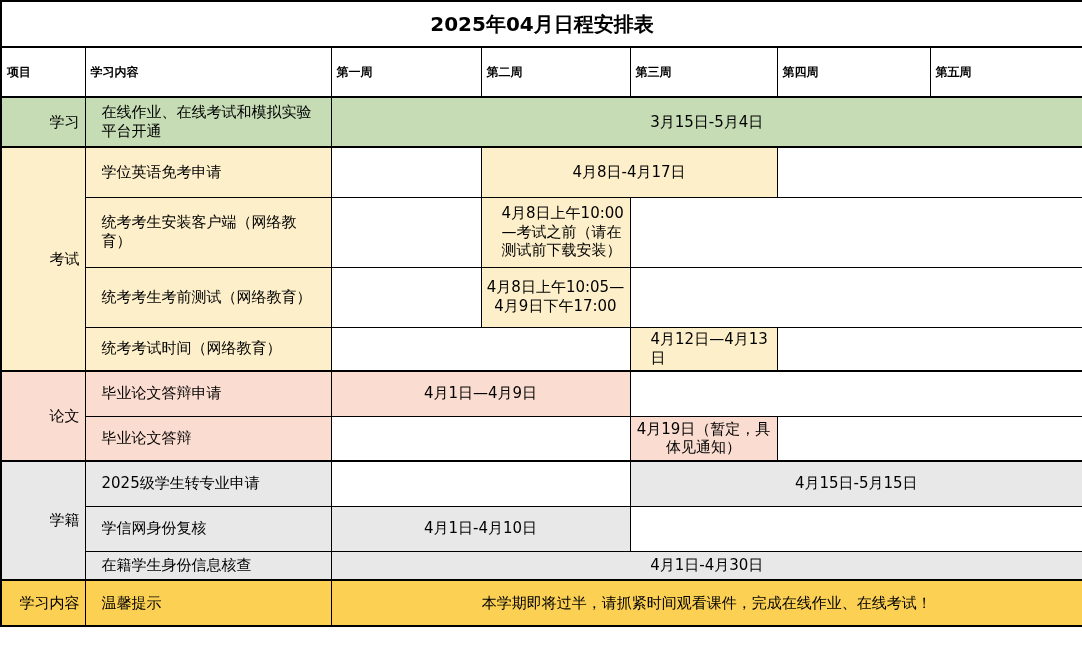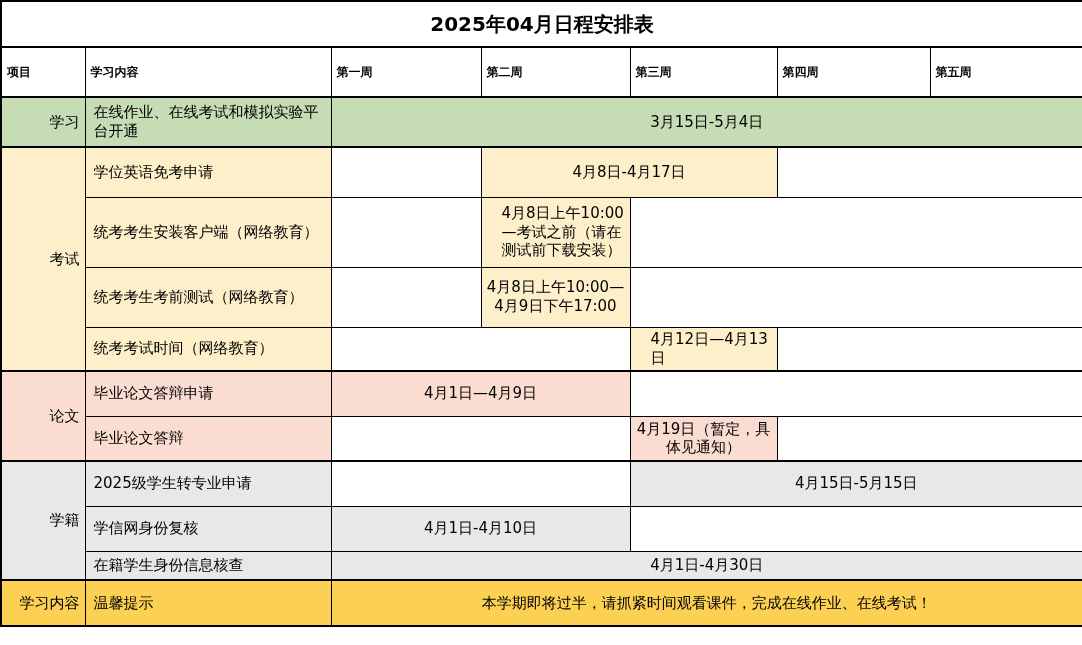--- a/index.html
+++ b/index.html
@@ -28,21 +28,21 @@
     text-align:center;
     border-bottom:2px solid var(--border,#000);
   }
   th{
     font-size:12px;
     font-weight:bold;
     text-align:left;
     border-bottom:2px solid var(--border,#000);
   }
   .cat{text-align:right;margin-left:24px;}
-  .task{text-align:left;padding-left:8px;}
+  .task{text-align:left;padding-left:16px;}
   .sched{text-align:center;}
   .sched.align-left{text-align:left;padding-left:20px;}
   .study{background:var(--study,#c6dcb5);}
   .exam{background:var(--exam,#fdefc9);}
   .thesis{background:var(--thesis,#fadcd0);}
   .enroll{background:var(--enrollment,#e8e8e8);}
   .activity{background:var(--activity,#fcd053);}
   tr.sec > td{border-top:2px solid var(--border,#000);}
 </style>
 </head>
@@ -89,21 +89,21 @@
   </tr>
   <tr style="height:70px">
     <td class="task exam">统考考生安装客户端（网络教育）</td>
     <td></td>
     <td class="sched exam align-left">4月8日上午10:00—考试之前（请在测试前下载安装）</td>
     <td colspan="3"></td>
   </tr>
   <tr style="height:60px">
     <td class="task exam">统考考生考前测试（网络教育）</td>
     <td></td>
-    <td class="sched exam">4月8日上午10:00—4月9日下午17:00</td>
+    <td class="sched exam">4月8日上午10:05—4月9日下午17:00</td>
     <td colspan="3"></td>
   </tr>
   <tr style="height:44px">
     <td class="task exam">统考考试时间（网络教育）</td>
     <td colspan="2"></td>
     <td class="sched exam align-left">4月12日—4月13日</td>
     <td colspan="2"></td>
   </tr>
 
   <tr class="sec" style="height:45px">

